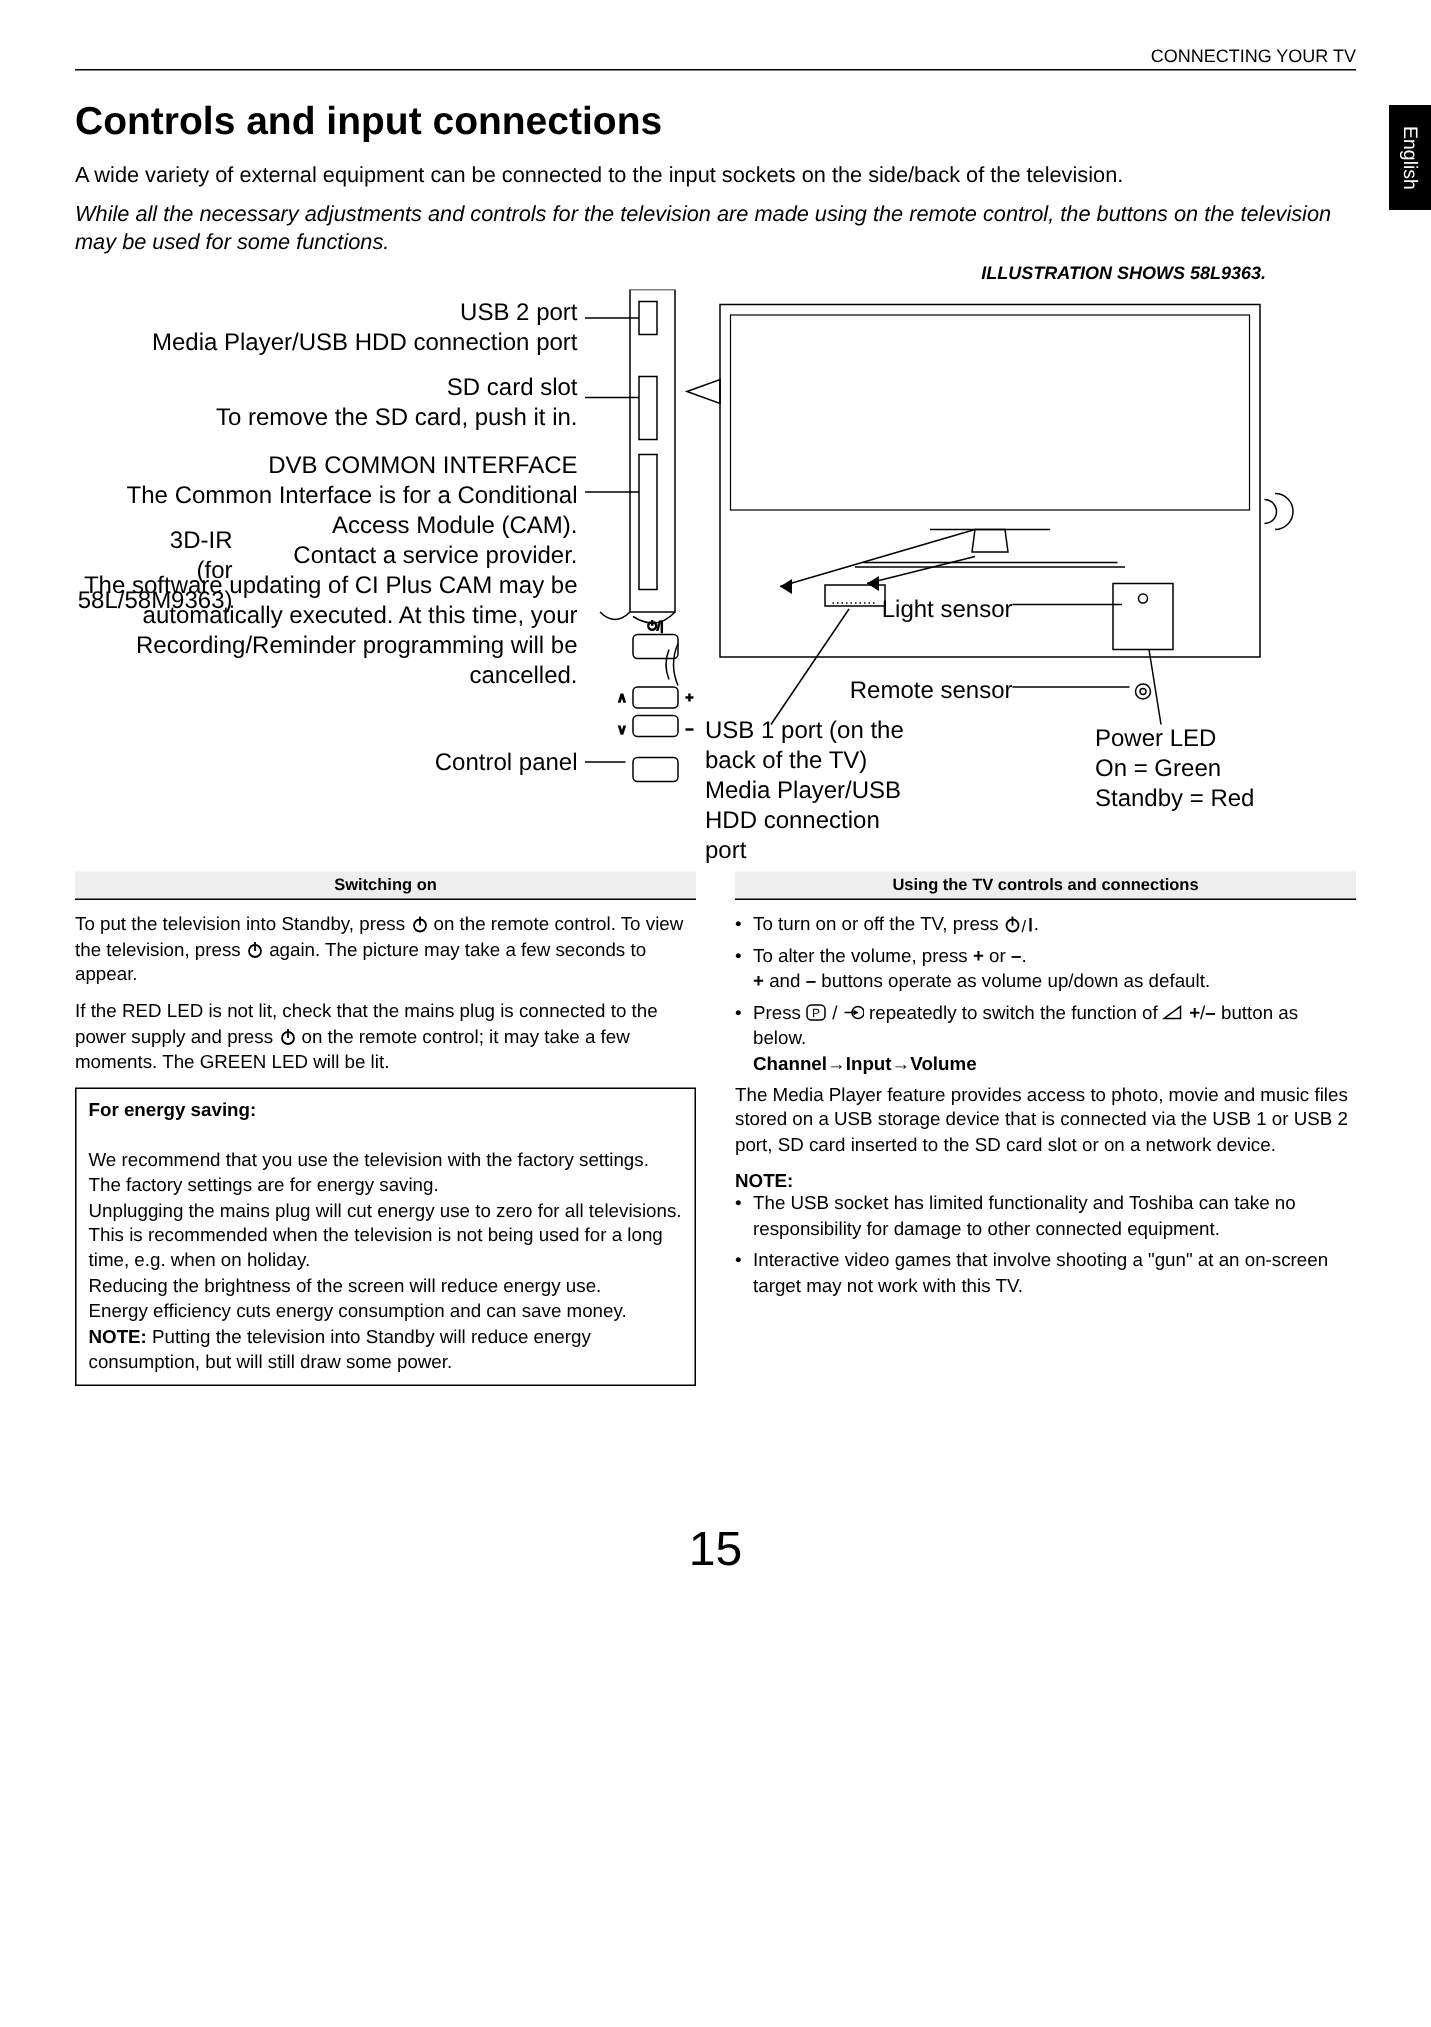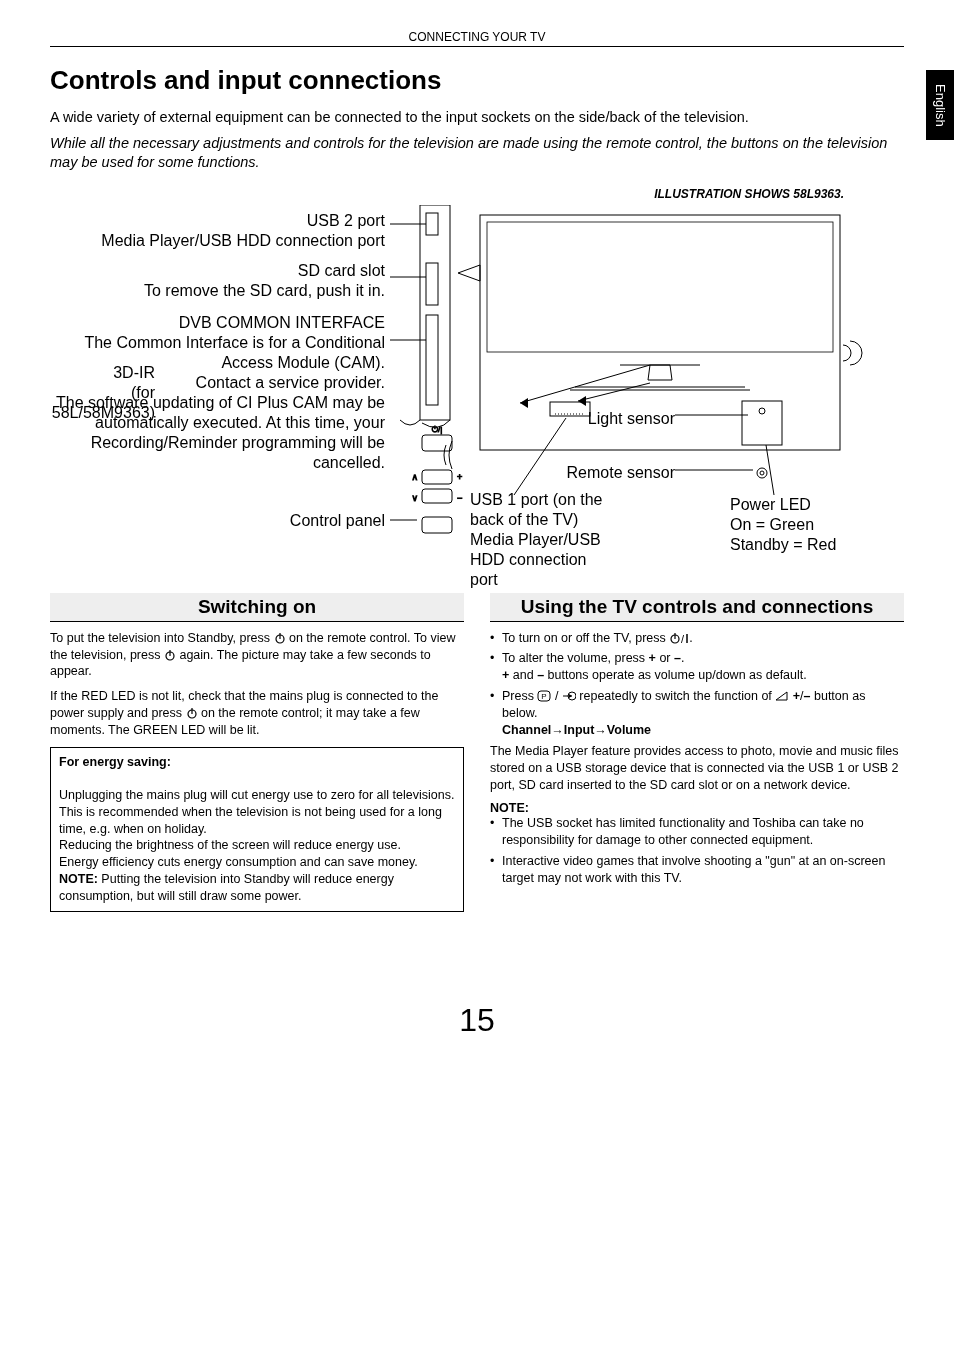--- a/index.html
+++ b/index.html
@@ -14,21 +14,21 @@
   .page {
     padding: 30px 50px 30px 50px;
     box-sizing: border-box;
     position: relative;
   }
   .top-rule {
     border-top: 1px solid #000;
     margin-bottom: 4px;
   }
   .running-head {
-    text-align: center;
+    text-align: right;
     font-size: 12px;
     margin-bottom: 2px;
   }
   .side-tab {
     position: absolute;
     right: 0;
     top: 70px;
     width: 28px;
     height: 70px;
     background: #000;
@@ -45,21 +45,21 @@
   }
   .intro {
     font-size: 14.5px;
     line-height: 1.35;
     margin-bottom: 6px;
   }
   .intro-italic {
     font-style: italic;
     font-size: 14.5px;
     line-height: 1.35;
-    margin-bottom: 14px;
+    margin-bottom: 2px;
   }
   .illus-caption {
     text-align: right;
     font-weight: bold;
     font-style: italic;
     font-size: 12px;
     padding-right: 60px;
     margin-bottom: 4px;
   }
   .diagram-area {
@@ -85,21 +85,21 @@
   }
   .col {
     flex: 1;
     min-width: 0;
   }
   .sec-head {
     background: #eee;
     border-bottom: 1px solid #000;
     text-align: center;
     font-weight: bold;
-    font-size: 19px;
+    font-size: 11px;
     padding: 3px 0 3px 0;
     margin-bottom: 8px;
   }
   .para {
     font-size: 12.5px;
     line-height: 1.35;
     margin-bottom: 8px;
   }
   .box {
     border: 1px solid #000;
@@ -271,20 +271,21 @@
           </svg><span> again. The picture may take a few seconds to appear.</span>
       </div>
       <div class="para">
         <span>If the RED LED is not lit, check that the mains plug is connected to the power supply and press </span><svg class="sym" width="12" height="12">
             <circle cx="6" cy="7" r="4" fill="none" stroke="#000" stroke-width="1.2"></circle>
             <line x1="6" y1="1" x2="6" y2="7" stroke="#000" stroke-width="1.2"></line>
           </svg><span> on the remote control; it may take a few moments. The GREEN LED will be lit.</span>
       </div>
       <div class="box">
         <div class="box-head">For energy saving:</div>
+        <div>We recommend that you use the television with the factory settings. The factory settings are for energy saving.</div>
         <div>Unplugging the mains plug will cut energy use to zero for all televisions. This is recommended when the television is not being used for a long time, e.g. when on holiday.</div>
         <div>Reducing the brightness of the screen will reduce energy use.</div>
         <div>Energy efficiency cuts energy consumption and can save money.</div>
         <div><span class="bold">NOTE:</span><span> Putting the television into Standby will reduce energy consumption, but will still draw some power.</span></div>
       </div>
     </div>
 
     <div class="col">
       <div class="sec-head" style="line-height:1.15; padding:3px 4px;">Using the TV controls and connections</div>
       <ul class="bullets">

